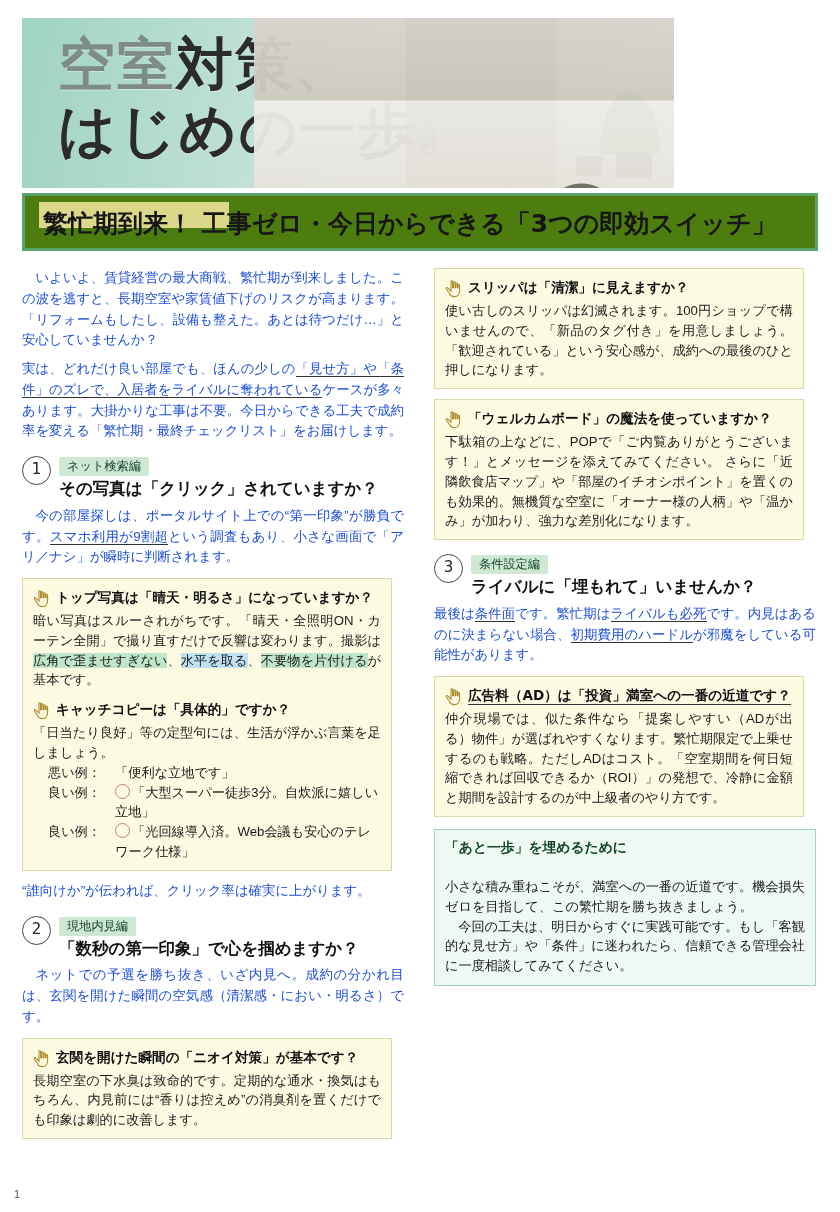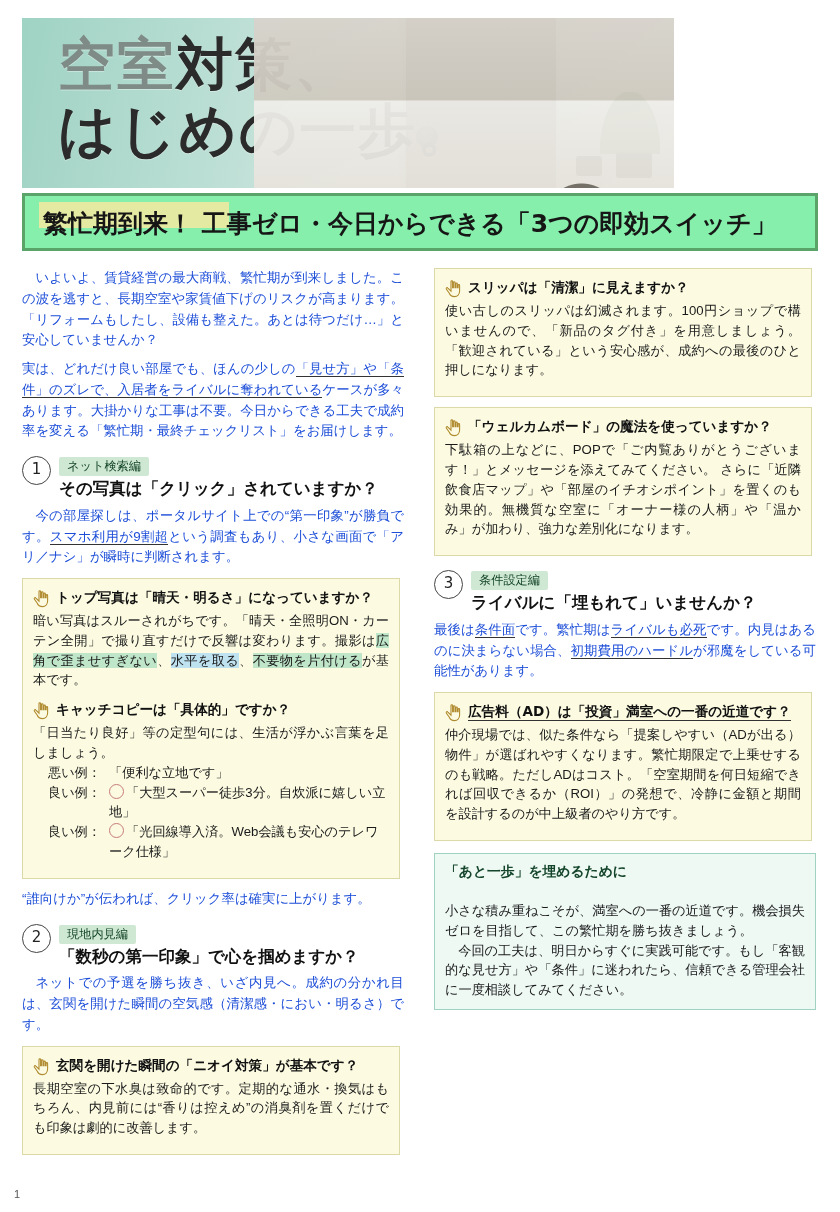--- a/index.html
+++ b/index.html
@@ -56,21 +56,21 @@
     font-weight:700;letter-spacing:2px;line-height:1.06;
     font-size:57px;
     color:#2b2b2b;
     text-shadow:0 1px 0 rgba(255,255,255,.35);
   }
   .hero-title .l2{display:block;margin-top:6px;}
   .hero-title .pale{color:#7e8b86;}
   
   .banner{
     position:absolute;left:22px;top:193px;width:796px;height:58px;
-    border:3px solid #5aa469;background:#86efac;
+    border:3px solid #5aa469;background:#4d7c0f;
     box-sizing:border-box;
   }
   .banner-hl{
     position:absolute;left:14px;top:6px;width:190px;height:26px;
     background:#f6e9a0;opacity:.85;
   }
   .banner-text{
     position:absolute;left:18px;top:11px;right:10px;
     font-family:"DejaVu Sans",sans-serif;
     font-weight:700;font-size:25px;letter-spacing:0px;color:#161616;
@@ -100,38 +100,38 @@
     display:inline-block;background:#cfe8d3;color:#14452a;
     font-size:12.2px;padding:1px 8px;border-radius:2px;margin-bottom:3px;
     font-family:Liberation Mono, monospace;
   }
   .subhead{
     font-family:"DejaVu Sans",sans-serif;font-weight:700;font-size:16.5px;color:#111;
     line-height:1.25;
   }
   
   .tipbox{
-    background:#fcfbe2;border:1px solid #dcd9a8;padding:9px 10px 16px 10px;
-    margin:10px 4px 0 0;
+    background:#fcfbe2;border:1px solid #dcd9a8;padding:9px 10px 8px 10px;
+    margin:10px 12px 0 0;
   }
   .tip{margin-bottom:10px;}
   .tip:last-child{margin-bottom:0;}
   .tip-q{
     display:flex;gap:6px;align-items:flex-start;
     font-family:"DejaVu Sans",sans-serif;font-weight:700;font-size:13.6px;color:#111;
     line-height:1.35;margin-bottom:3px;
   }
   .hand{
     flex:0 0 auto;width:17px;height:19px;position:relative;margin-top:1px;
   }
   .hand svg{display:block;}
   .tip-b{font-size:13.2px;line-height:1.5;text-align:justify;}
   
   .exlist{font-size:13.2px;line-height:1.5;}
-  .exrow{display:flex;gap:8px;}
+  .exrow{display:flex;gap:14px;}
   .exlab{flex:0 0 auto;width:68px;text-align:right;}
   .exo{
     display:inline-block;width:13px;height:13px;border:1.4px solid #c77b7b;border-radius:50%;
     margin-right:2px;vertical-align:-2px;
   }
   .closing{
     margin-top:12px;background:#eef9f4;border:1px solid #9fd2c0;padding:9px 10px;
   }
   .closing-h{
     font-family:"DejaVu Sans",sans-serif;font-weight:700;font-size:13.8px;

